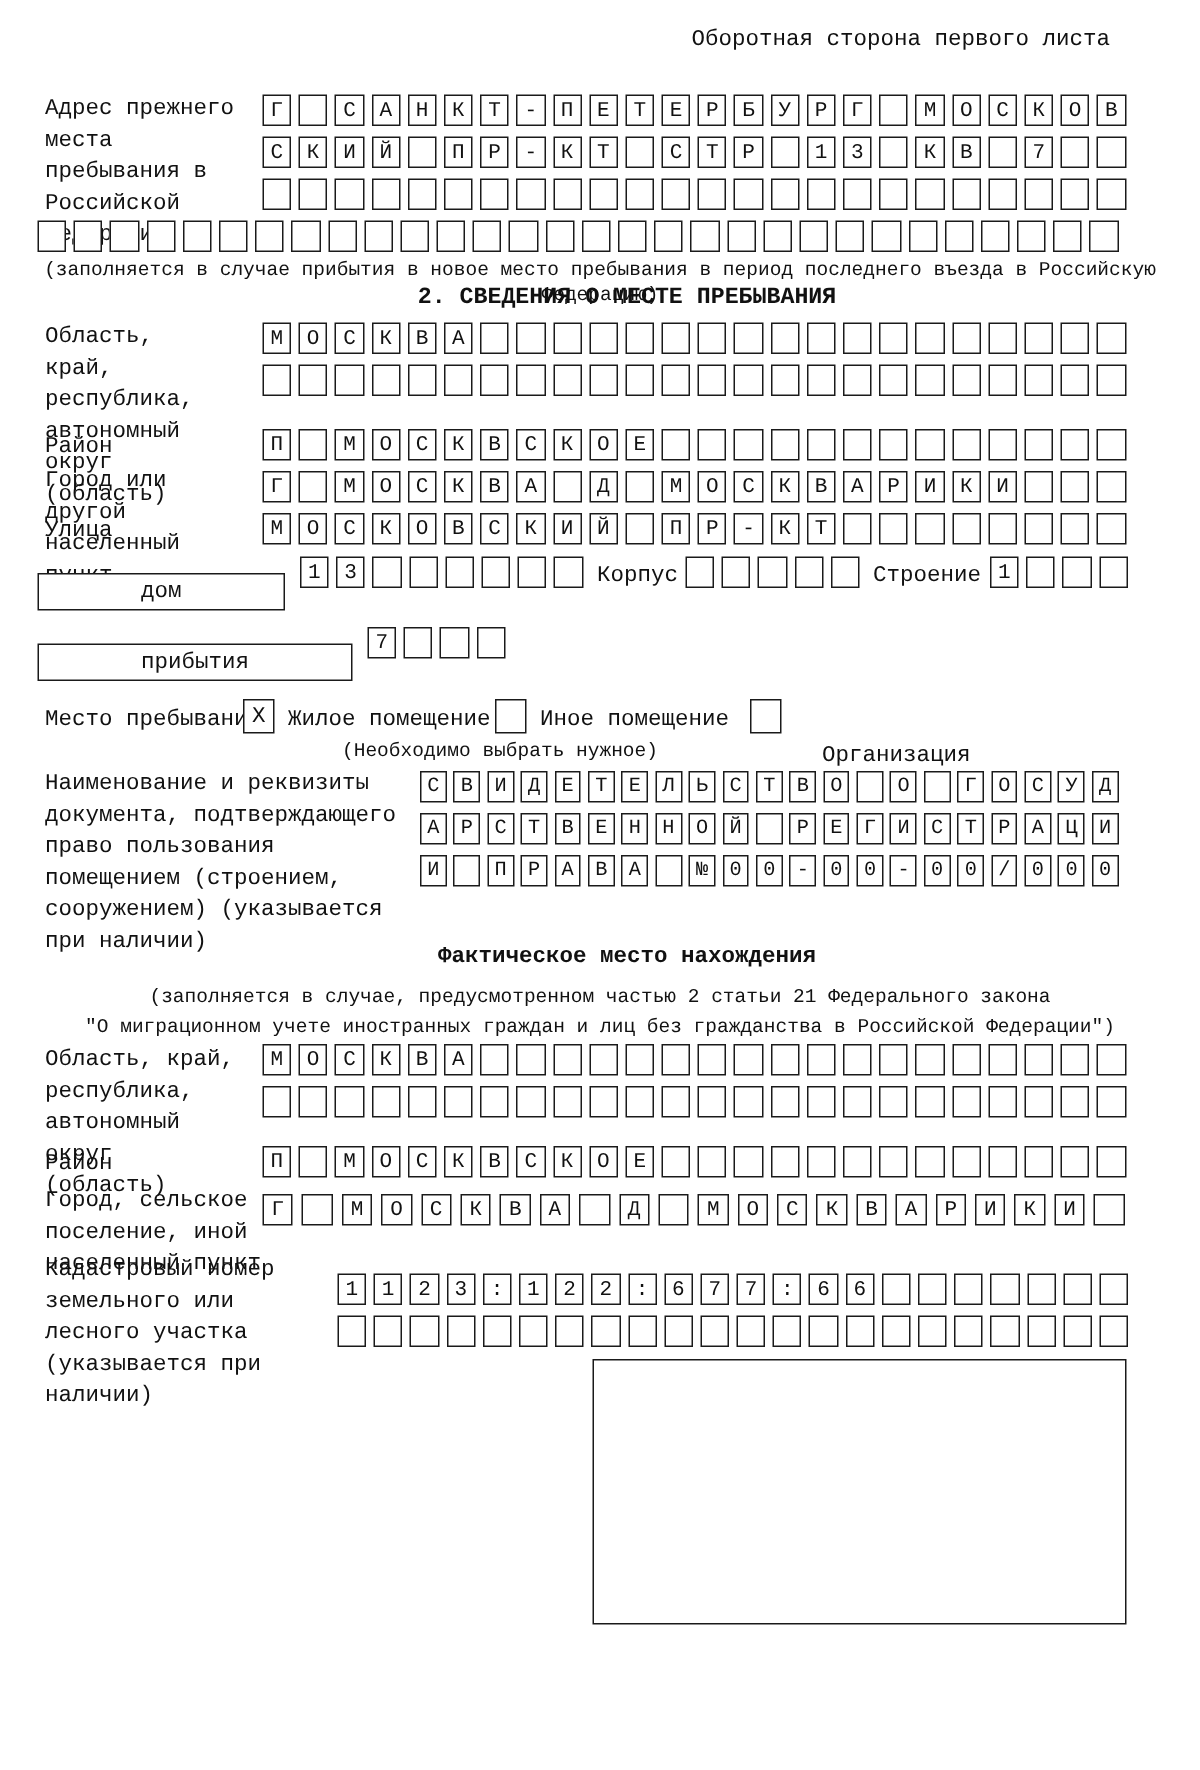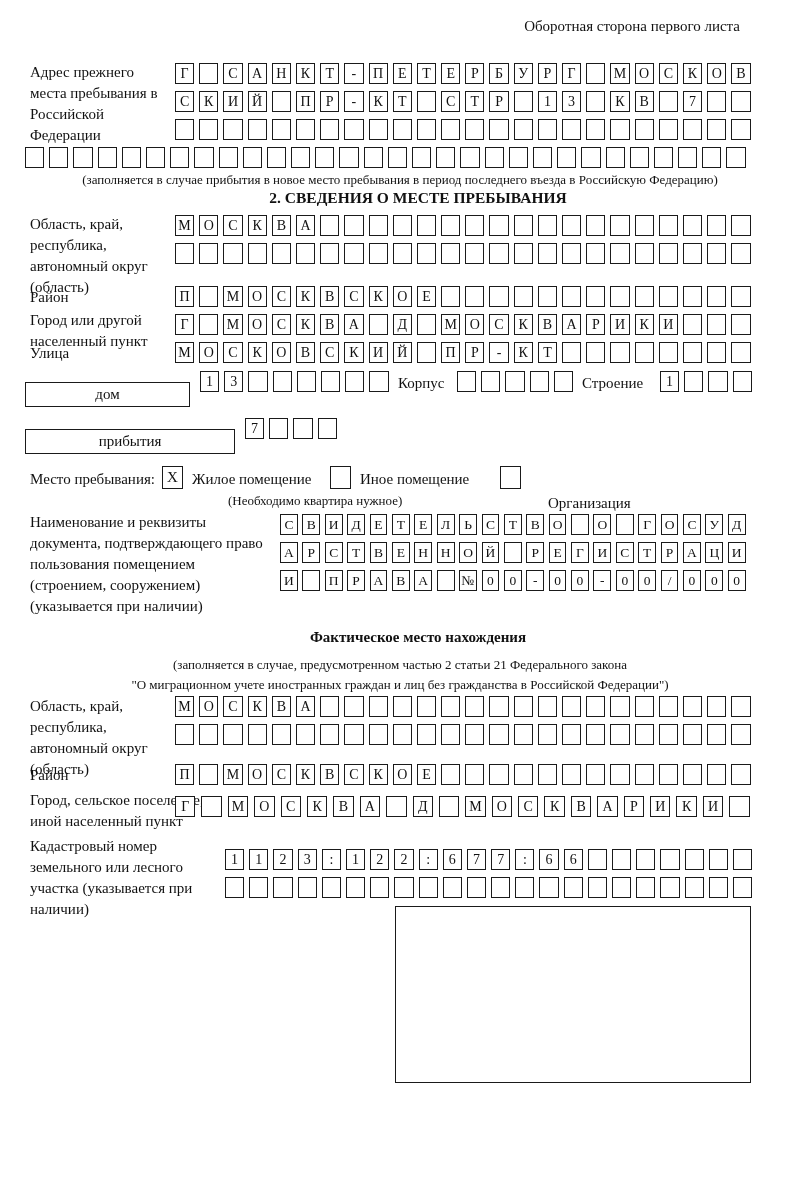--- a/index.html
+++ b/index.html
@@ -1,18 +1,18 @@
 <!DOCTYPE html>
 <html><head>
 <meta charset="utf-8">
 <style>
   html,body{margin:0;padding:0;background:#ffffff;}
   #page{
     position:relative;width:800px;height:1180px;background:#fff;
-    font-family:Liberation Serif, serif;color:#111;overflow:hidden;
+    font-family:Liberation Mono, monospace;color:#111;overflow:hidden;
   }
   .abs{position:absolute;}
   .lbl{font-size:15px;line-height:21px;}
   .cap{font-size:13px;line-height:17px;}
   .title{font-weight:bold;font-size:15.5px;text-align:center;width:100%;padding-left:18px;}
   .center{text-align:center;width:100%;}
   .row{display:flex;gap:5px;}
   .cell{
     width:19.2px;height:21px;border:1.5px solid #1a1a1a;box-sizing:border-box;
     display:flex;align-items:center;justify-content:center;
@@ -327,21 +327,21 @@
       <span class="cell"></span>
     </div>
 
   <div class="abs lbl" style="left:30px;top:469px;">Место пребывания:</div>
   <div class="abs checkbox" style="left:162px;top:466px;">X</div>
   <div class="abs lbl" style="left:192px;top:469px;">Жилое помещение</div>
   <div class="abs checkbox" style="left:330px;top:466px;"></div>
   <div class="abs lbl" style="left:360px;top:469px;">Иное помещение</div>
   <div class="abs checkbox" style="left:500px;top:466px;"></div>
   <div class="abs lbl" style="left:548px;top:469px;margin-top:24px;">Организация</div>
-  <div class="abs cap" style="left:228px;top:492px;">(Необходимо квартира нужное)</div>
+  <div class="abs cap" style="left:228px;top:492px;">(Необходимо выбрать нужное)</div>
 
   <div class="abs lbl" style="left:30px;top:512px;width:238px;">Наименование и реквизиты документа, подтверждающего право пользования помещением (строением, сооружением) (указывается при наличии)</div>
   <div class="abs row sm" style="left:280px;top:514px;">
       <span class="cell">С</span>
       <span class="cell">В</span>
       <span class="cell">И</span>
       <span class="cell">Д</span>
       <span class="cell">Е</span>
       <span class="cell">Т</span>
       <span class="cell">Е</span>

